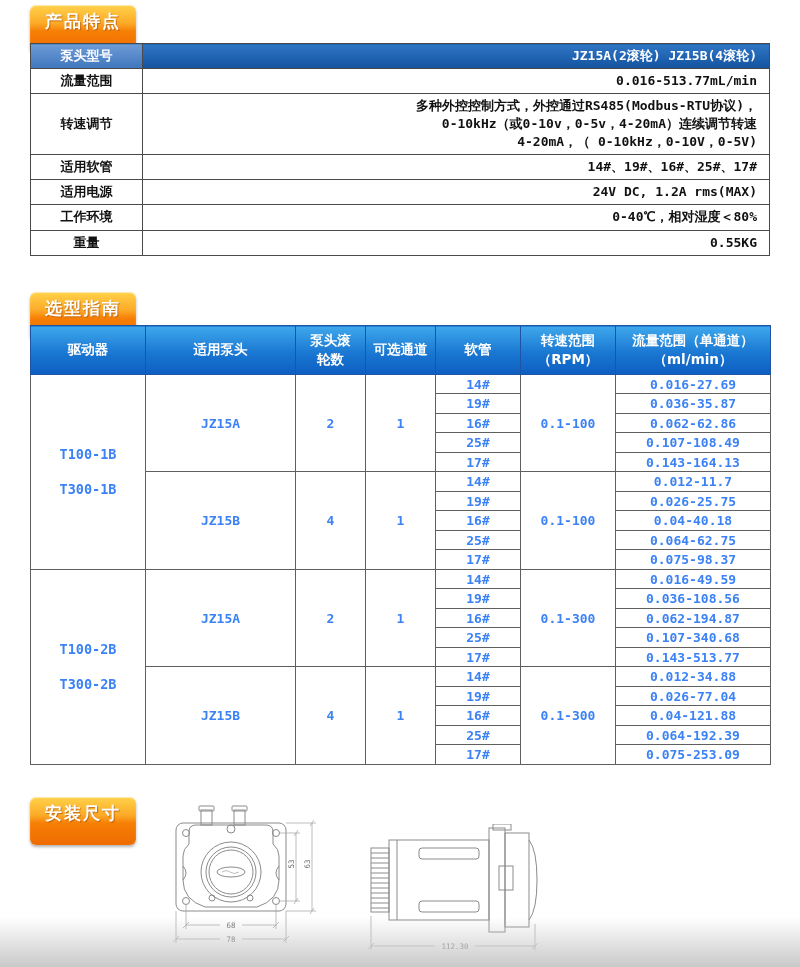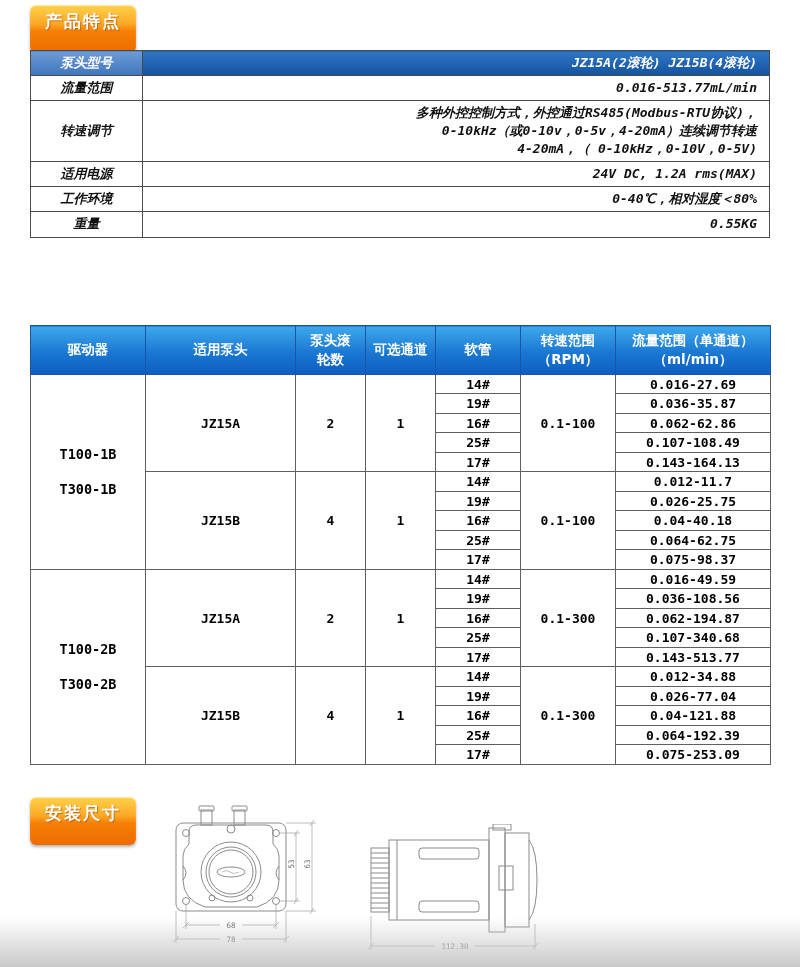--- a/index.html
+++ b/index.html
@@ -15,36 +15,36 @@
     border-radius:6px;
     background:linear-gradient(180deg,#ffd24a 0%,#fcaa28 38%,#f67f05 55%,#ee6b00 100%);
     box-shadow:0 2px 3px rgba(0,0,0,.3), inset 0 1px 1px rgba(255,255,255,.6);
     text-shadow:1px 1px 1px rgba(150,60,0,.55); }
   .badge1 { left:30px; top:5px; }
   .badge2 { left:30px; top:292px; }
   .badge3 { left:30px; top:797px; }
 
   
   table { border-collapse:collapse; }
-  .spec { position:absolute; left:30px; top:50px; width:740px; table-layout:fixed;font-style:italic; }
+  .spec { position:absolute; left:30px; top:43px; width:740px; table-layout:fixed; }
   .spec td { border:1px solid #4a4a4a; font-size:13px; line-height:1.4; }
   .spec td.lbl { width:112px; text-align:center; font-weight:700; padding:3px 2px; }
   .spec td.val { padding:2.5px 12px; font-weight:600;
     font-family:"DejaVu Sans Mono","Liberation Mono",monospace;text-align:right; }
   .spec tr.head td { color:#fff; }
   .spec tr.head td.lbl { background:linear-gradient(180deg,#6e9bd6 0%,#3f76bd 100%); }
   .spec tr.head td.val { background:linear-gradient(180deg,#2f76c6 0%,#14539f 100%); }
 
   
   .sel { position:absolute; left:30px; top:325px; width:740px; table-layout:fixed; }
   .sel th { background:linear-gradient(180deg,#3ea8ec 0%,#1a77d2 55%,#0d5ec0 100%);
     color:#fff; font-size:13.5px; font-weight:700; padding:5px 2px;
     border:1px solid #1d55a4; white-space:pre-line; line-height:1.4; }
   .sel td { border:1px solid #5f5f5f; text-align:center; font-size:13px; font-weight:600;
-    height:19.5px; padding:0 2px; color:#000000;
+    height:19.5px; padding:0 2px; color:#3b82f6;
     font-family:"DejaVu Sans Mono","Liberation Mono",monospace; }
   .sel td.driver { white-space:pre-line; line-height:2.6; font-size:13.5px; }
 
   
   svg.front { position:absolute; left:170px; top:803px; }
   svg.side  { position:absolute; left:363px; top:824px; }
   svg text { font-family:"DejaVu Sans Mono","Liberation Mono",monospace; fill:#6f6f6f; font-size:7.5px; }
   .cad { stroke:#8b8b8b; fill:none; stroke-width:1; }
   .cadthin { stroke:#a0a0a0; fill:none; stroke-width:.7; }
 </style>
@@ -69,40 +69,47 @@
         </tr>
         <tr>
           <td class="lbl">转速调节</td>
           <td class="val">
             <div>多种外控控制方式，外控通过RS485(Modbus-RTU协议)，</div>
             <div>  0-10kHz（或0-10v，0-5v，4-20mA）连续调节转速</div>
             <div>4-20mA，（ 0-10kHz，0-10V，0-5V)</div>
           </td>
         </tr>
         <tr>
+          <td class="lbl">适用软管</td>
+          <td class="val">
+            <div>14#、19#、16#、25#、17#</div>
+          </td>
+        </tr>
+        <tr>
           <td class="lbl">适用电源</td>
           <td class="val">
             <div>24V DC, 1.2A rms(MAX)</div>
           </td>
         </tr>
         <tr>
           <td class="lbl">工作环境</td>
           <td class="val">
             <div>0-40℃，相对湿度＜80%</div>
           </td>
         </tr>
         <tr>
           <td class="lbl">重量</td>
           <td class="val">
             <div>0.55KG</div>
           </td>
         </tr>
       </tbody>
   </table>
 
+  <div class="badge badge2">选型指南</div>
 
   <table class="sel">
     <colgroup>
       <col style="width:115px">
         <col style="width:150px">
         <col style="width:70px">
       <col style="width:70px">
         <col style="width:85px">
         <col style="width:95px">
         <col style="width:155px">

